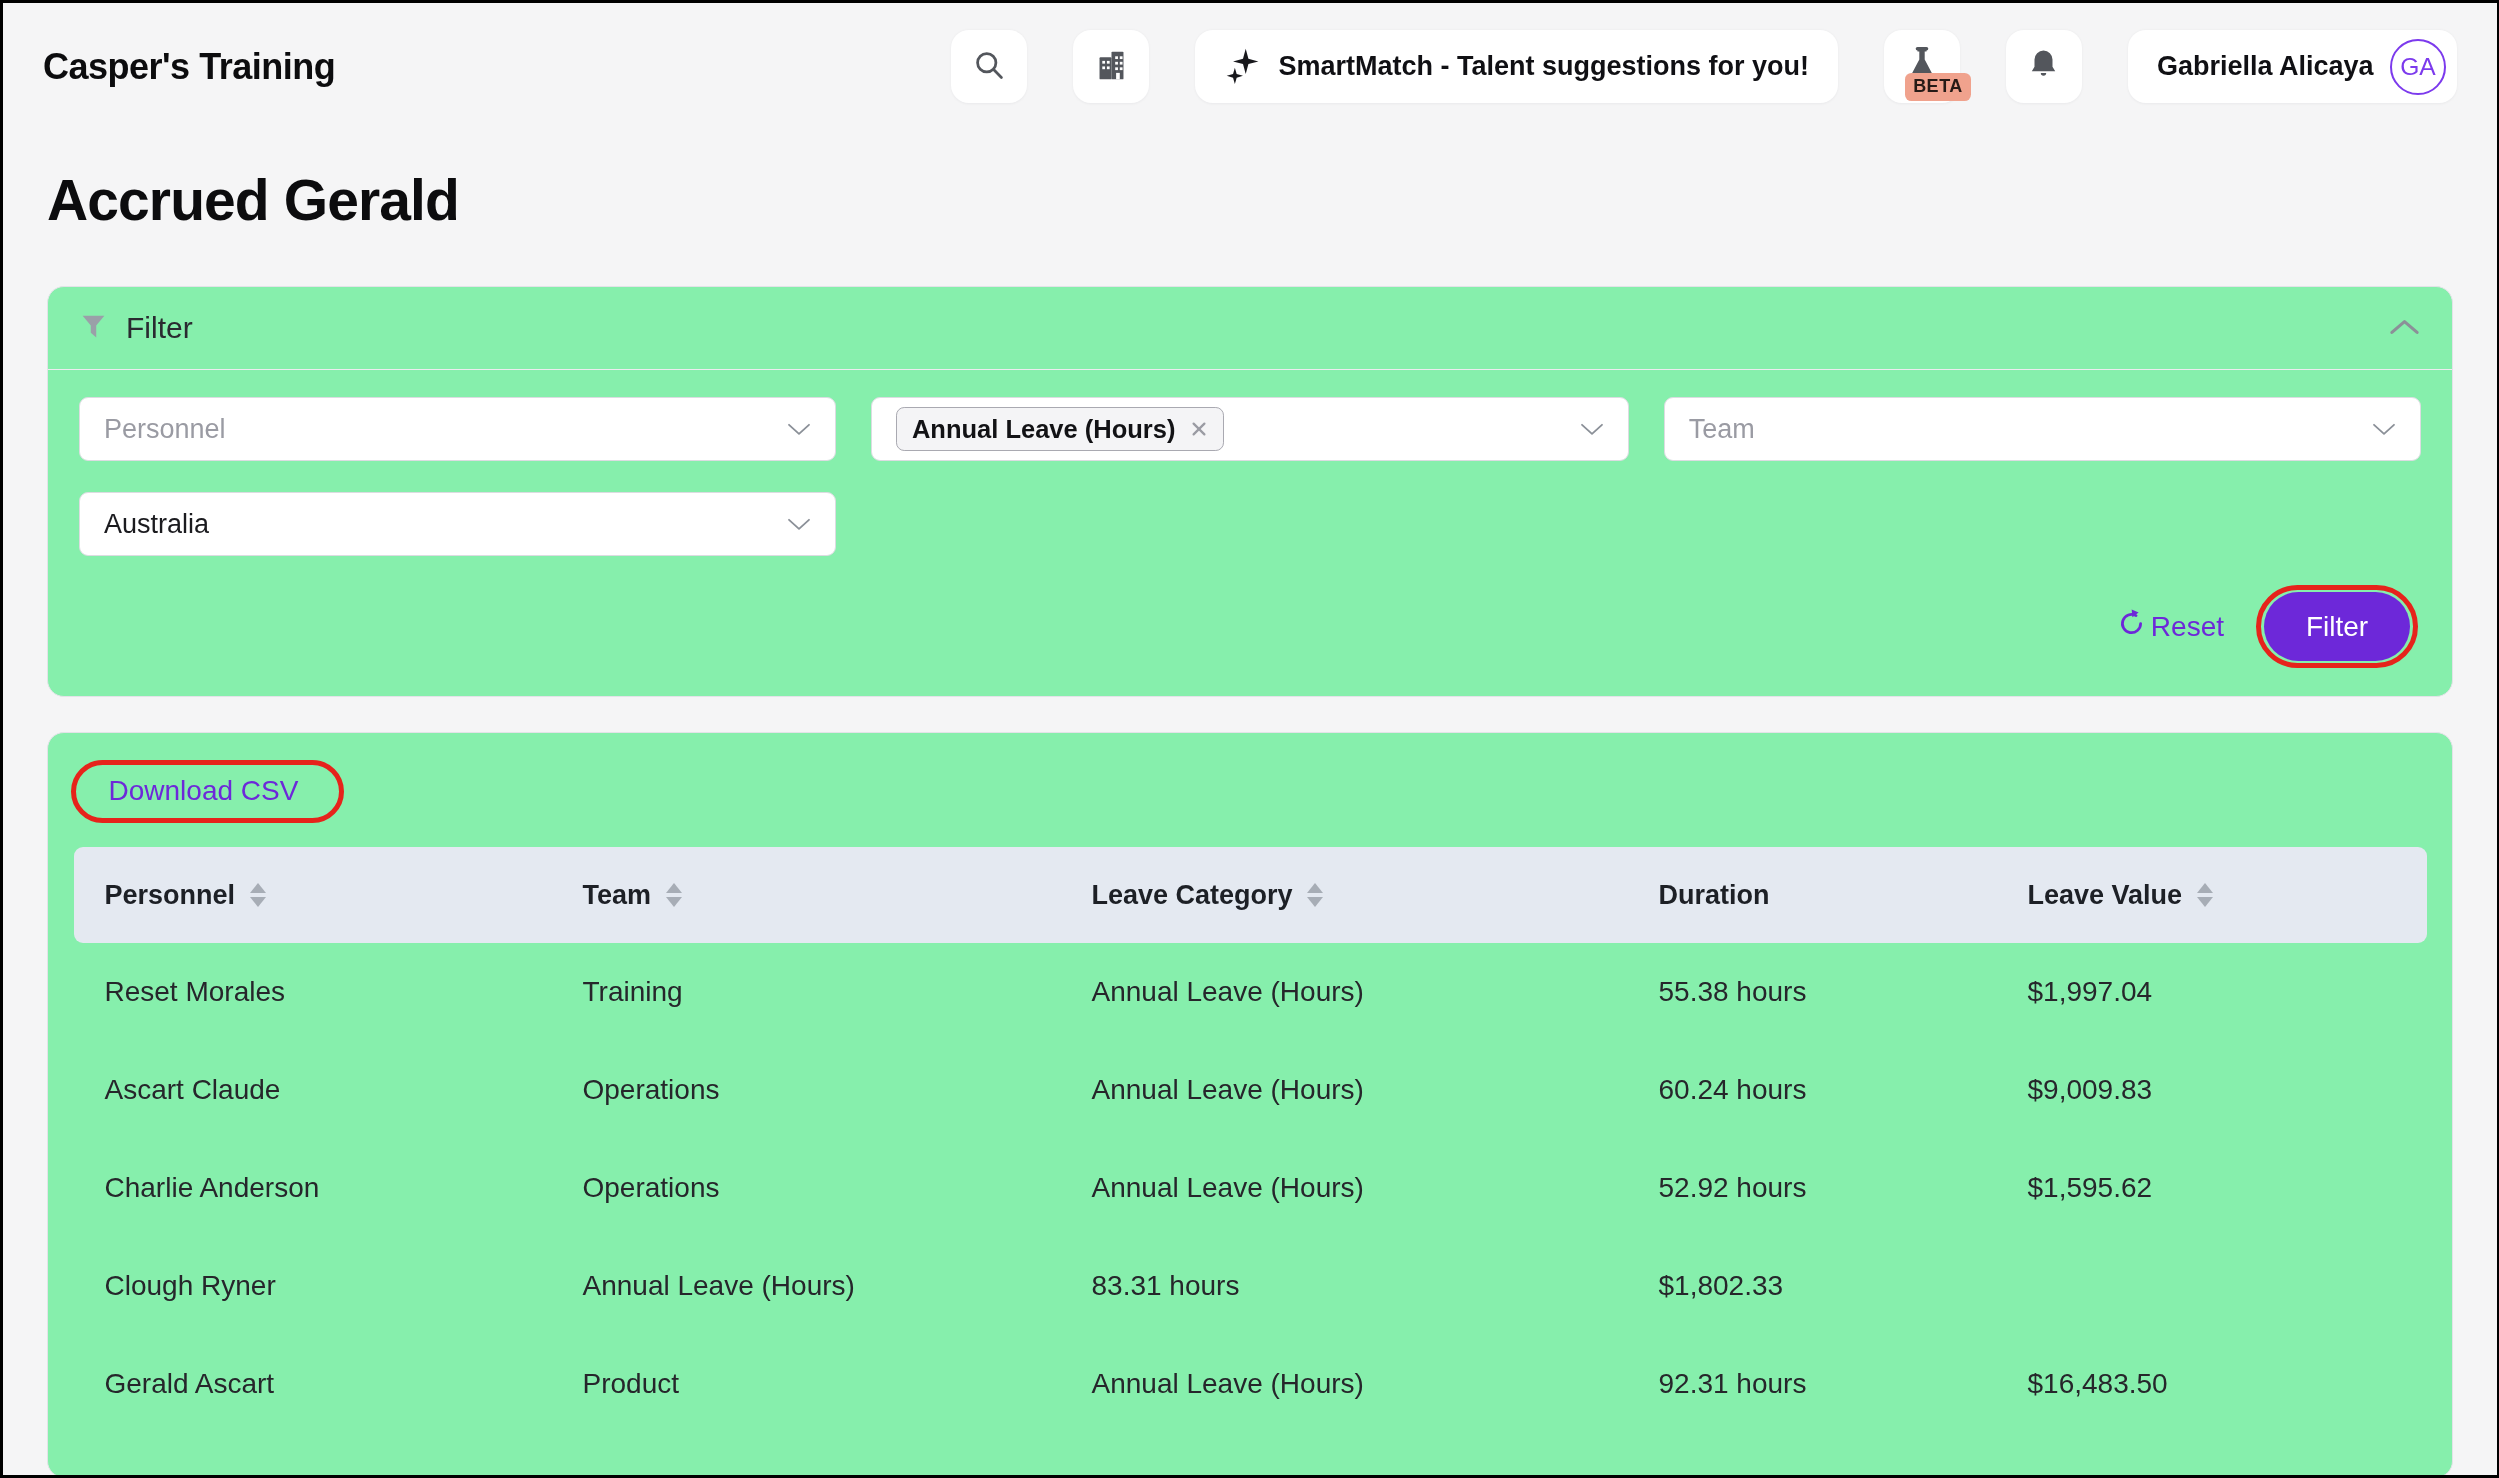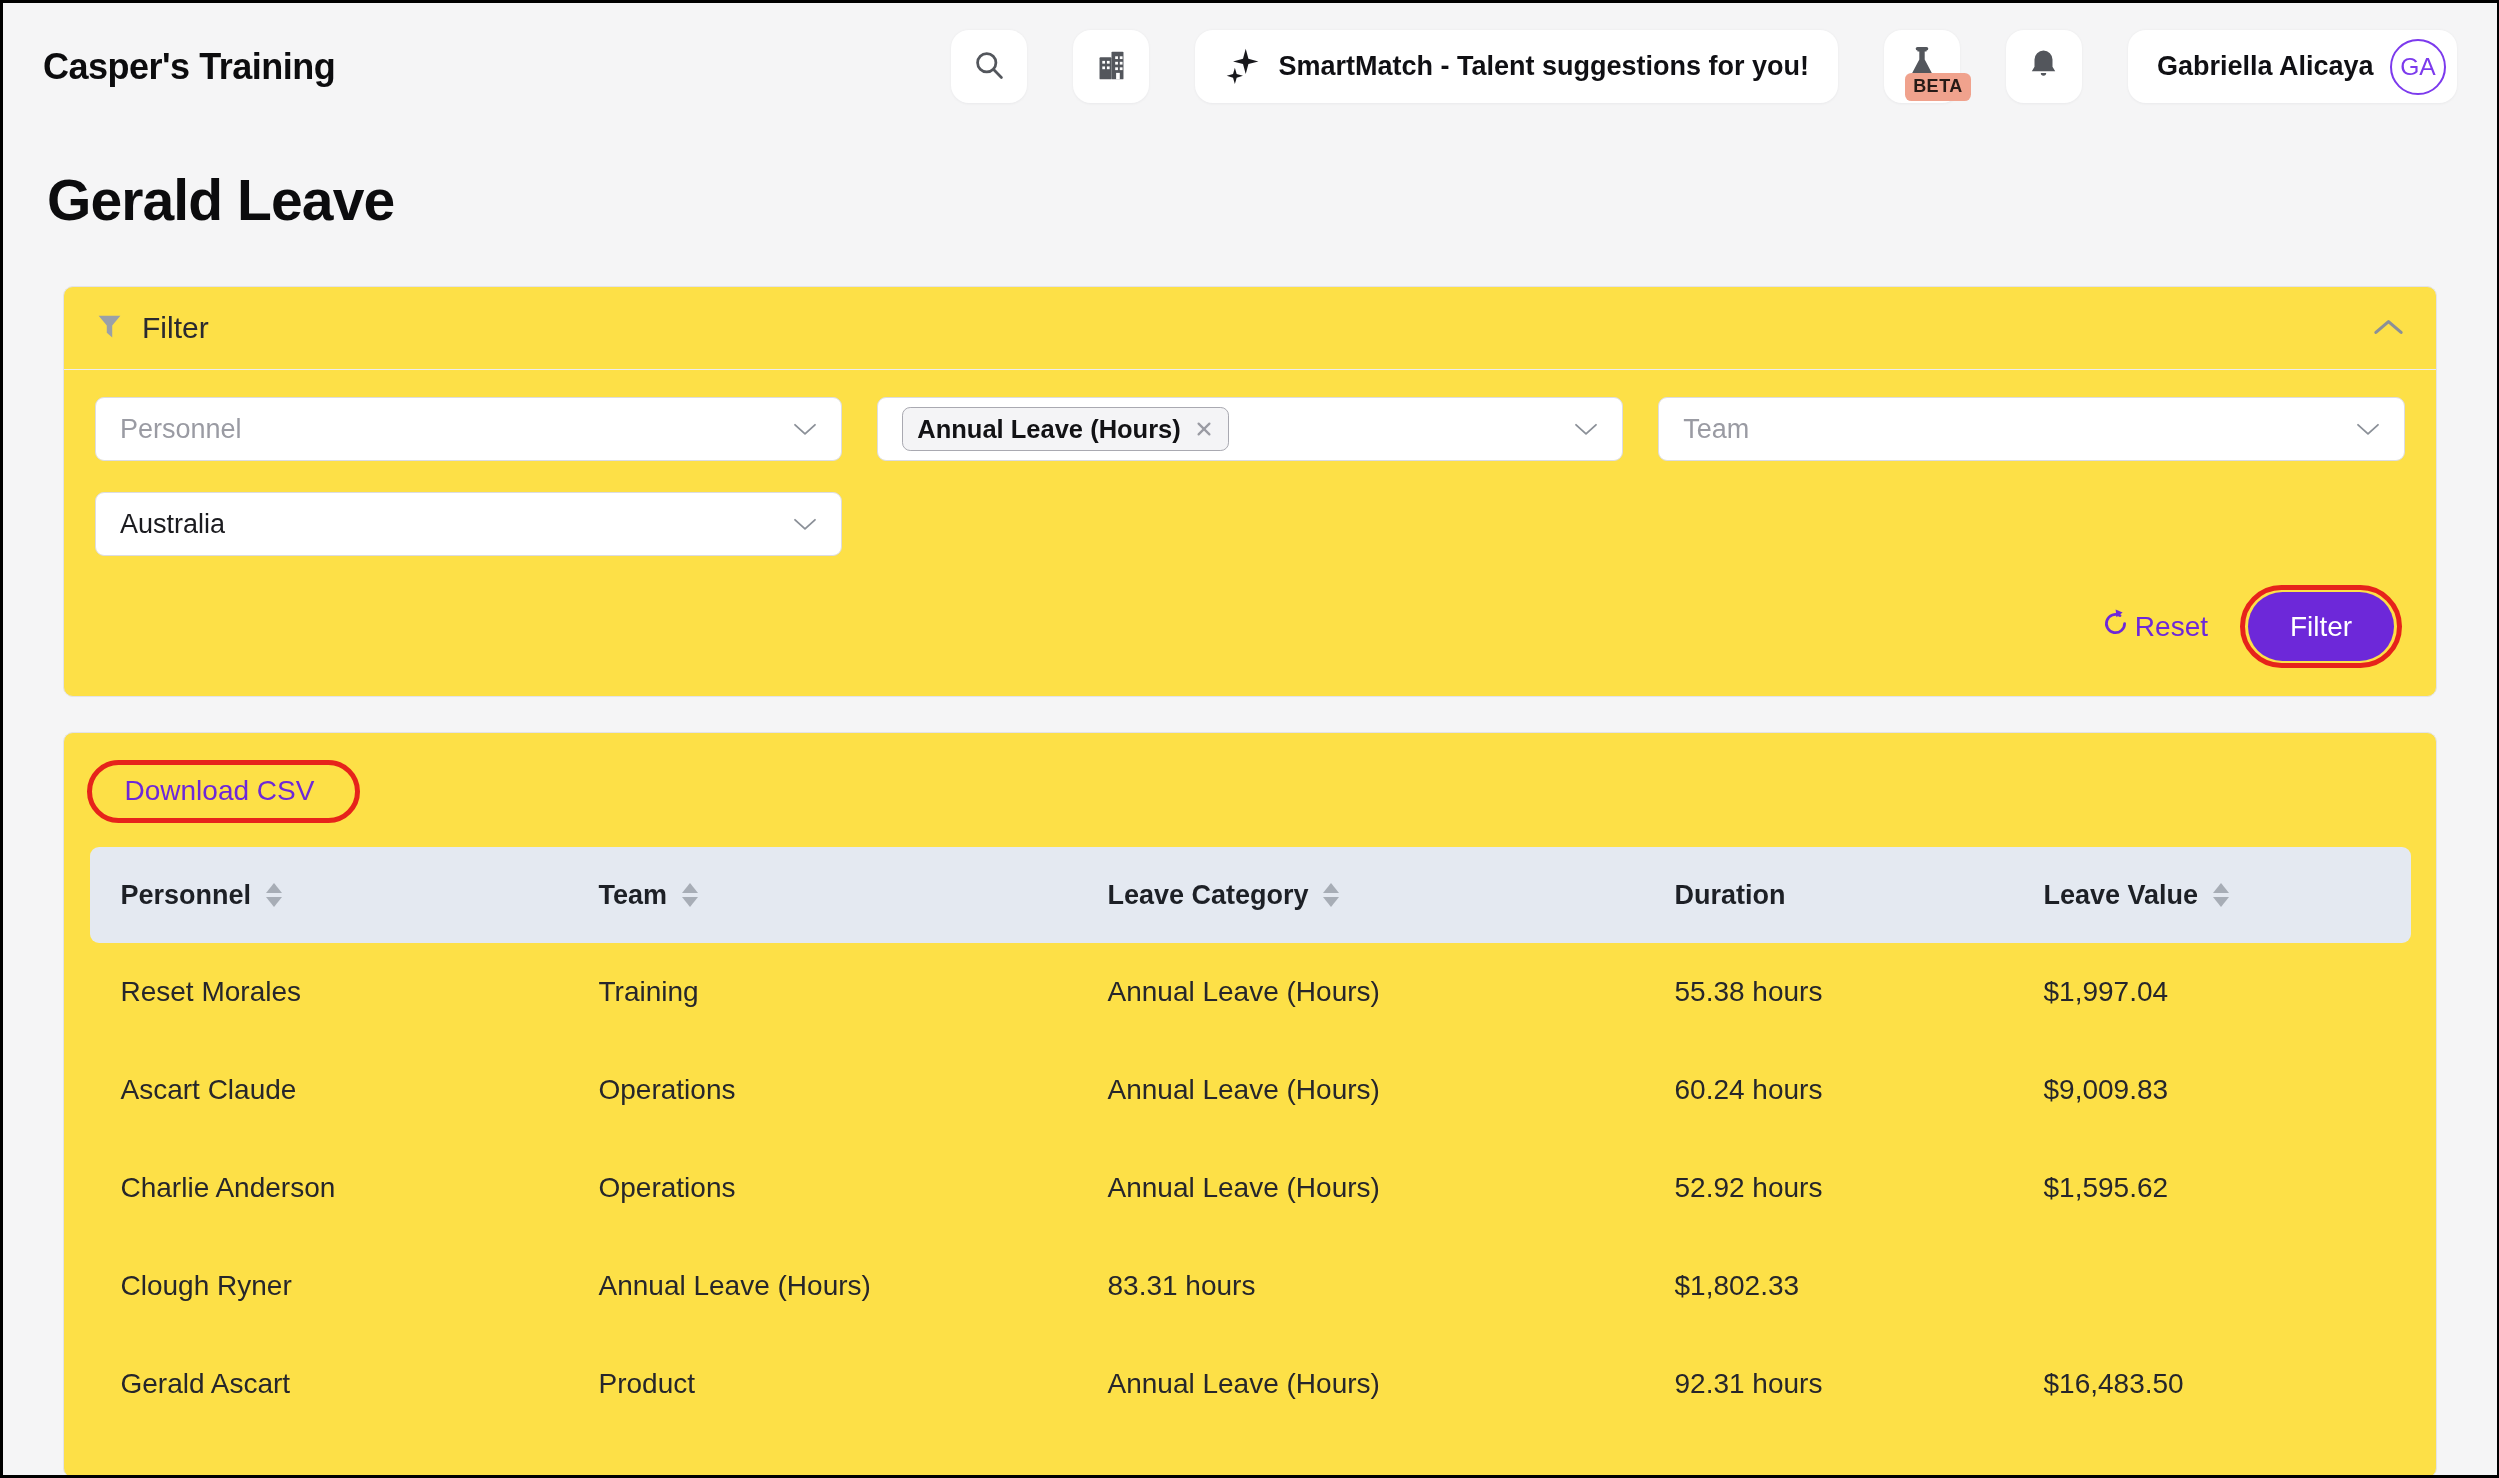--- a/index.html
+++ b/index.html
@@ -41,21 +41,21 @@
     color: #7c3aed; font-size: 24.6px; font-weight: 500;
     display: flex; align-items: center; justify-content: center; background: #fff;
   }
   
   .page-title {
     margin: 64px 0 0 44px; font-size: 57px; font-weight: 700;
     letter-spacing: -0.9px; color: #0c0c0e;
   }
   
   .panel {
-    margin: 0 60px; background: #fde047; border: 0.9px solid #e3e3e8; border-radius: 10px;
+    margin: 0 44px; background: #86efac; border: 0.9px solid #e3e3e8; border-radius: 17px;
   }
   .filter-panel { margin-top: 53px; }
   .filter-head {
     display: flex; align-items: center; gap: 18px;
     padding: 24px 31px; border-bottom: 0.9px solid #ececf0;
   }
   .filter-title { font-size: 30px; color: #2a2a30; }
   .collapse-btn { margin-left: auto; background: none; border: none; cursor: pointer; display: flex; }
   .filter-body { padding: 27px 31px 35px; }
   .field-grid {
@@ -180,21 +180,21 @@
       </span>
     </button>
 
     <button class="pill-btn" style="padding-right:11px;">
       <span class="profile-name">Gabriella Alicaya</span>
       <span class="avatar">GA</span>
     </button>
   </div>
 </header>
 
-<h1 class="page-title">Gerald Leave</h1>
+<h1 class="page-title">Accrued Gerald</h1>
 
 <section class="panel filter-panel">
   <div class="filter-head">
     <span>
       <svg width="29" height="29" viewBox="0 0 32 32">
           <path d="M4 4 H28 L19 15 V28 L13 23 V15 Z" fill="#9aa0a8"></path>
         </svg>
     </span>
     <span class="filter-title">Filter</span>
     <button class="collapse-btn">

